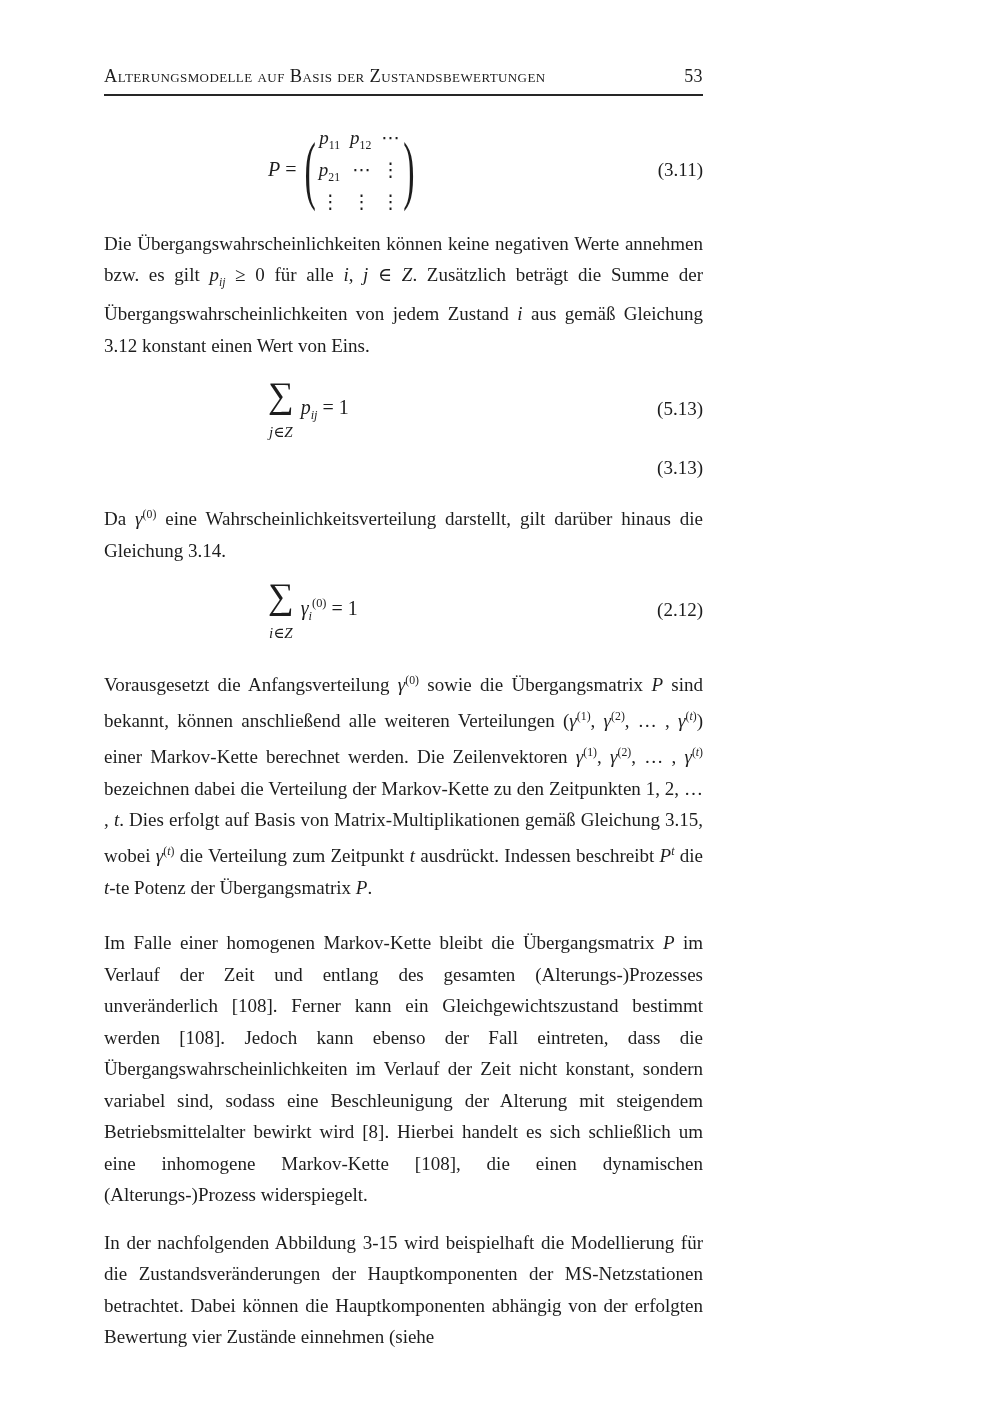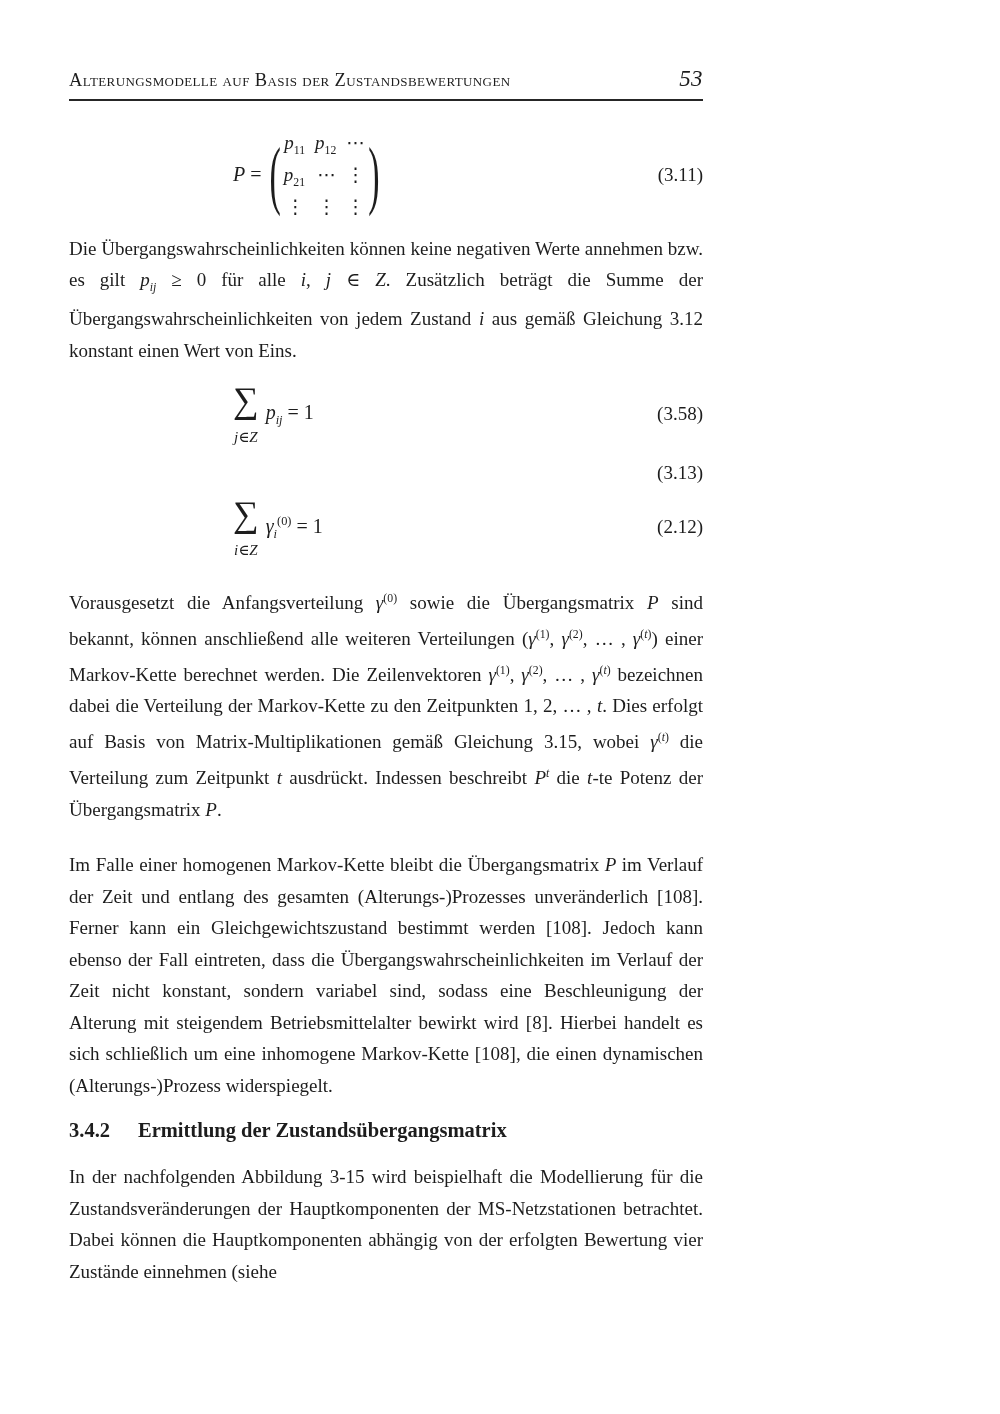--- a/index.html
+++ b/index.html
@@ -2,38 +2,38 @@
 <html lang="de"><head>
 <meta charset="utf-8">
 <style>
   html, body { margin: 0; padding: 0; background: #ffffff; }
   .page {
     position: relative;
     width: 819px;
     height: 1414px;
     background: #ffffff;
     box-sizing: border-box;
-    padding: 66px 116px 0 69px;
+    padding: 66px 116px 0 104px;
     font-family: "Liberation Serif", "DejaVu Serif", "DejaVu Sans", serif;
     color: #1d1d1d;
     overflow: hidden;
   }
 
   
   .header {
     display: flex;
     justify-content: space-between;
     align-items: baseline;
     font-variant: small-caps;
     font-size: 18.5px;
     letter-spacing: 0.4px;
     padding-bottom: 7px;
     border-bottom: 2px solid #262626;
   }
-  .page-number { font-variant: normal; font-size: 23px; font-style: italic; }
+  .page-number { font-variant: normal; font-size: 18px; }
 
   
   .para {
     margin: 0;
     font-size: 19px;
     line-height: 31.5px;
     text-align: justify;
   }
   .para i { font-family: "Liberation Serif", "DejaVu Serif", serif; }
   sub { font-size: 62%; }
@@ -134,46 +134,44 @@
 
   <div class="equation eq-312">
     <span class="eq-indent"></span>
     <span class="eq-math">
       <span class="sum-wrap">
         <span class="sigma">∑</span>
         <span class="sum-limit"><i>j</i>∈<i>Z</i></span>
       </span>
       <span class="eq-body"><i>p<sub>ij</sub></i> = 1</span>
     </span>
-    <span class="eq-label">(3.58)</span>
+    <span class="eq-label">(5.13)</span>
   </div>
 
 
   <div class="equation eq-313">
     <span class="eq-indent"></span>
     <span class="eq-label">(3.13)</span>
   </div>
 
+  <p class="para para-da">Da <i>γ</i><sup>(0)</sup> eine Wahrscheinlichkeitsverteilung darstellt, gilt darüber hinaus die Gleichung 3.14.</p>
 
   <div class="equation eq-314">
     <span class="eq-indent"></span>
     <span class="eq-math">
       <span class="sum-wrap">
         <span class="sigma">∑</span>
         <span class="sum-limit"><i>i</i>∈<i>Z</i></span>
       </span>
       <span class="eq-body"><i>γ</i><sub><i>i</i></sub><sup>(0)</sup> = 1</span>
     </span>
     <span class="eq-label">(2.12)</span>
   </div>
 
   <p class="para para-3">Vorausgesetzt die Anfangsverteilung <i>γ</i><sup>(0)</sup> sowie die Übergangsmatrix <i>P</i> sind bekannt, können anschließend alle weiteren Verteilungen (<i>γ</i><sup>(1)</sup>, <i>γ</i><sup>(2)</sup>, … , <i>γ</i><sup>(<i>t</i>)</sup>) einer Markov-Kette berechnet werden. Die Zeilenvektoren <i>γ</i><sup>(1)</sup>, <i>γ</i><sup>(2)</sup>, … , <i>γ</i><sup>(<i>t</i>)</sup> bezeichnen dabei die Verteilung der Markov-Kette zu den Zeitpunkten 1, 2, … , <i>t</i>. Dies erfolgt auf Basis von Matrix-Multiplikationen gemäß Gleichung 3.15, wobei <i>γ</i><sup>(<i>t</i>)</sup> die Verteilung zum Zeitpunkt <i>t</i> ausdrückt. Indessen beschreibt <i>P</i><sup><i>t</i></sup> die <i>t</i>-te Potenz der Übergangsmatrix <i>P</i>.</p>
 
 
   <p class="para para-4">Im Falle einer homogenen Markov-Kette bleibt die Übergangsmatrix <i>P</i> im Verlauf der Zeit und entlang des gesamten (Alterungs-)Prozesses unveränderlich [108]. Ferner kann ein Gleichgewichtszustand bestimmt werden [108]. Jedoch kann ebenso der Fall eintreten, dass die Übergangswahrscheinlichkeiten im Verlauf der Zeit nicht konstant, sondern variabel sind, sodass eine Beschleunigung der Alterung mit steigendem Betriebsmittelalter bewirkt wird [8]. Hierbei handelt es sich schließlich um eine inhomogene Markov-Kette [108], die einen dynamischen (Alterungs-)Prozess widerspiegelt.</p>
 
-  <div class="section-heading">
-    <span class="section-number">3.4.2</span><span class="section-title">Ermittlung der Zustandsübergangsmatrix</span>
-  </div>
 
   <p class="para para-6">In der nachfolgenden Abbildung 3-15 wird beispielhaft die Modellierung für die Zustandsveränderungen der Hauptkomponenten der MS-Netzstationen betrachtet. Dabei können die Hauptkomponenten abhängig von der erfolgten Bewertung vier Zustände einnehmen (siehe</p>
 
 </div>
 
 </body></html>

